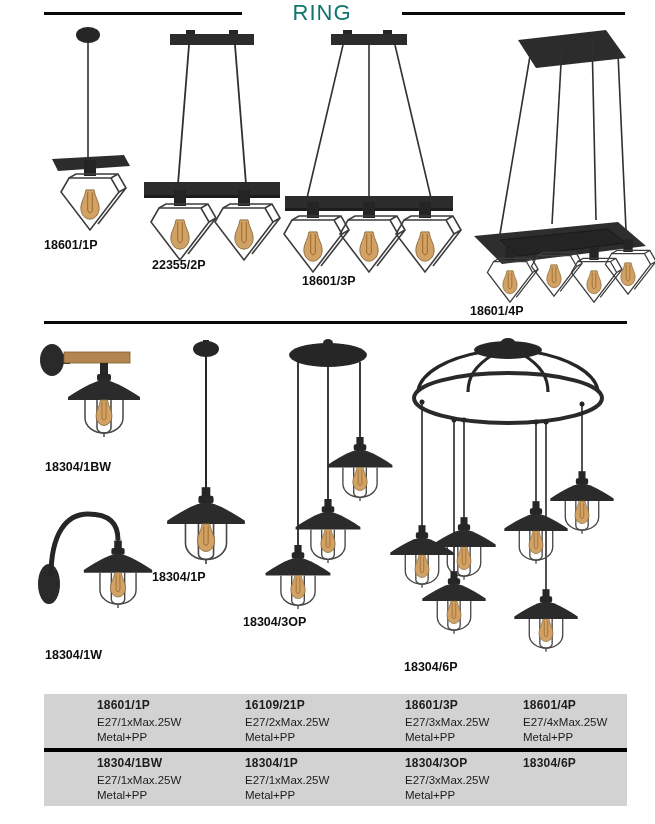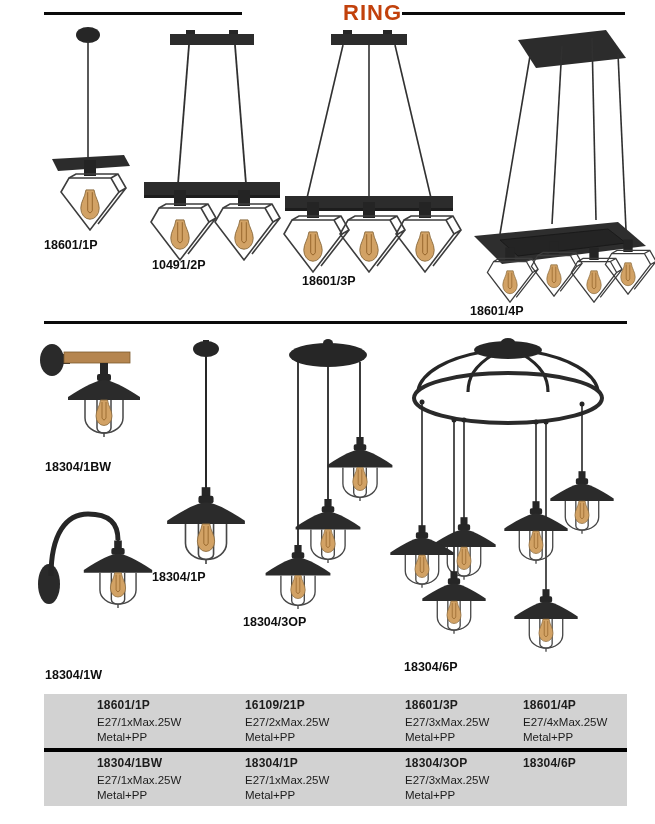--- a/index.html
+++ b/index.html
@@ -3,22 +3,22 @@
 <meta charset="utf-8">
 <style>
   * { margin:0; padding:0; box-sizing:border-box; }
   html,body { background:#ffffff; }
   body {
     width:655px; height:824px; position:relative; overflow:hidden;
     font-family:"Liberation Sans", sans-serif; color:#111;
   }
   .hdr-rule { position:absolute; top:12px; height:3px; background:#0a0a0a; }
   .page-title {
-    position:absolute; top:0; left:242px; width:160px; text-align:right;
-    font-size:22px; font-weight:bold; letter-spacing:1px; color:#c2410c;
+    position:absolute; top:0; left:242px; width:160px; text-align:center;
+    font-size:22px; font-weight:normal; letter-spacing:1px; color:#0f766e;
   }
   .prod-label { position:absolute; font-size:12.5px; font-weight:bold; color:#0e0e0e; white-space:nowrap; }
   .section-divider { position:absolute; left:44px; top:321px; width:583px; height:3px; background:#0a0a0a; }
   svg.fig { position:absolute; overflow:visible; }
   
   .spec-table {
     position:absolute; left:44px; top:694px; width:583px;
     background:#d2d2d2; font-size:11.5px; color:#1c1c1c;
   }
   .t-row { display:grid; grid-template-columns:146px 146px 145px 146px; padding:4px 0 3px 0; }
@@ -106,21 +106,21 @@
   <line x1="152" y1="38" x2="160" y2="214" stroke="#303030" stroke-width="1.6"></line>
   <polygon points="8,220 152,206 180,230 36,248" fill="#2e2e2e"></polygon>
   <polygon points="34,224 142,213 160,227 52,240" fill="#242424" stroke="#1a1a1a" stroke-width="1"></polygon>
   <use href="#cage601" xlink:href="#cage601" transform="translate(44,244) scale(0.78)"></use>
   <use href="#cage601" xlink:href="#cage601" transform="translate(88,238) scale(0.78)"></use>
   <use href="#cage601" xlink:href="#cage601" transform="translate(128,244) scale(0.78)"></use>
   <use href="#cage601" xlink:href="#cage601" transform="translate(162,236) scale(0.78)"></use>
 </svg>
 
 <div class="prod-label" style="left:44px; top:238px">18601/1P</div>
-<div class="prod-label" style="left:152px; top:258px">10491/2P</div>
+<div class="prod-label" style="left:152px; top:258px">22355/2P</div>
 <div class="prod-label" style="left:302px; top:274px">18601/3P</div>
 <div class="prod-label" style="left:470px; top:304px">18601/4P</div>
 
 <div class="section-divider"></div>
 
 <svg class="fig" style="left:38px; top:334px" width="118" height="126" viewBox="0 0 118 126">
   <ellipse cx="14" cy="26" rx="12" ry="16" fill="#2a2a2a"></ellipse>
   <rect x="22" y="20" width="10" height="10" fill="#2a2a2a"></rect>
   <rect x="26" y="18" width="66" height="11" fill="#b5854f" stroke="#7d5a2e" stroke-width="0.8"></rect>
   <rect x="62" y="29" width="8" height="6" fill="#262626"></rect>
@@ -181,21 +181,21 @@
   <use href="#lantern" xlink:href="#lantern" transform="translate(184,146) scale(0.88)"></use>
   <use href="#lantern" xlink:href="#lantern" transform="translate(138,176) scale(0.88)"></use>
   <use href="#lantern" xlink:href="#lantern" transform="translate(66,192) scale(0.88)"></use>
   <use href="#lantern" xlink:href="#lantern" transform="translate(24,200) scale(0.88)"></use>
   <use href="#lantern" xlink:href="#lantern" transform="translate(56,246) scale(0.88)"></use>
   <use href="#lantern" xlink:href="#lantern" transform="translate(148,264) scale(0.88)"></use>
 </svg>
 
 <div class="prod-label" style="left:45px; top:460px">18304/1BW</div>
 <div class="prod-label" style="left:152px; top:570px">18304/1P</div>
-<div class="prod-label" style="left:45px; top:668px">18304/1W</div>
+<div class="prod-label" style="left:45px; top:648px">18304/1W</div>
 <div class="prod-label" style="left:243px; top:615px">18304/3OP</div>
 <div class="prod-label" style="left:404px; top:660px">18304/6P</div>
 
 <div class="spec-table">
   <div class="t-row">
     <div class="t-cell">
       <div class="model">18601/1P</div>
       <div>E27/1xMax.25W</div>
       <div>Metal+PP</div>
     </div>

